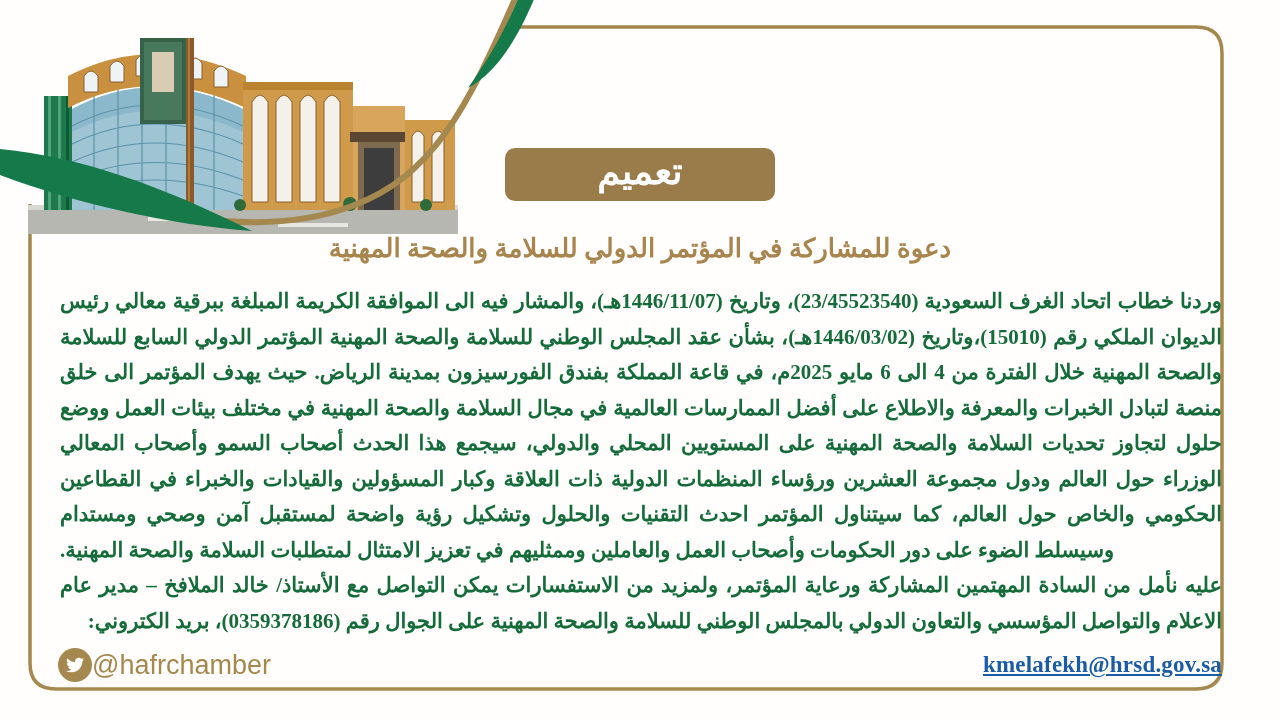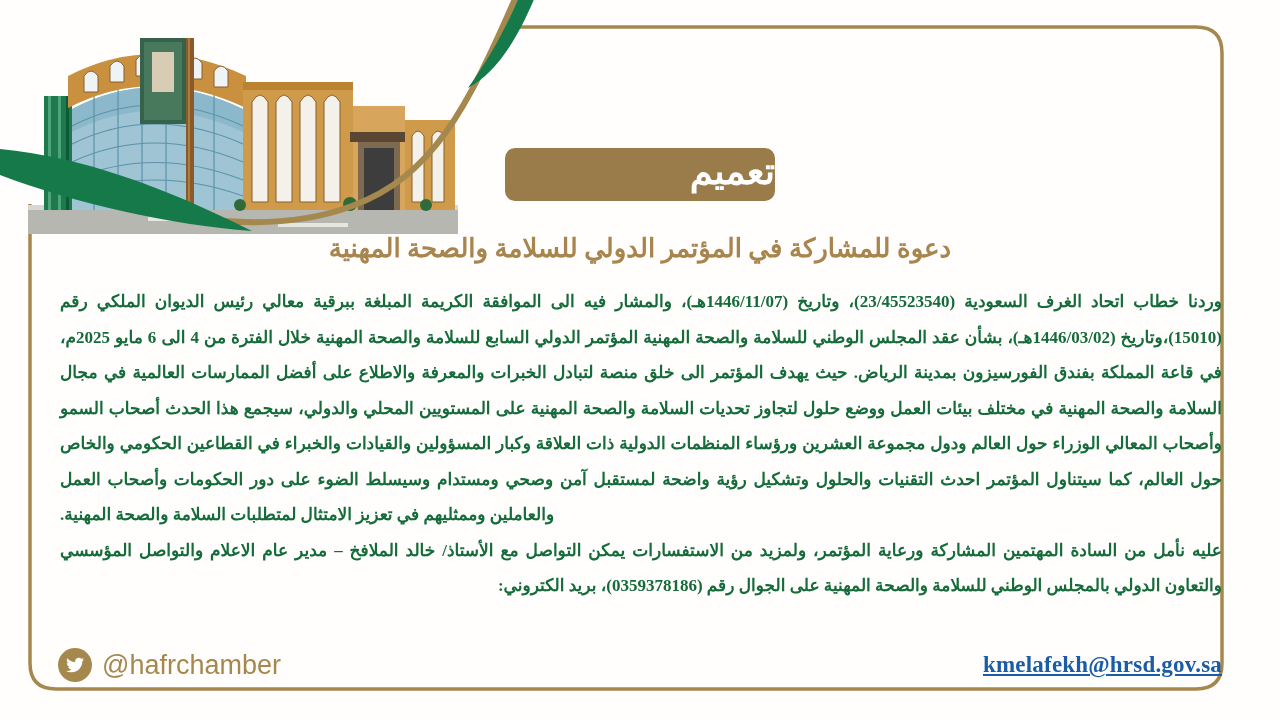--- a/index.html
+++ b/index.html
@@ -17,50 +17,50 @@
 
   .page{position:absolute;inset:0;background:#fffefd;}
 
   svg.layer{position:absolute;pointer-events:none;}
   #border-svg{left:0;top:0;}
   #art-svg{left:0;top:0;}
 
   .banner{
     position:absolute;left:505px;top:148px;width:270px;height:53px;
     background:var(--banner-gold);border-radius:10px;
-    display:flex;align-items:center;justify-content:flex-end;
+    display:flex;align-items:center;justify-content:center;
     color:#fff;font-size:37px;font-weight:bold;line-height:1;
     padding-bottom:6px;
   }
 
   .logo{position:absolute;left:985px;top:28px;width:250px;height:190px;}
   .logo svg{width:100%;height:100%;}
   .logo .ar{font-size:28px;font-weight:bold;fill:var(--logo-green);}
   .logo .en{font-size:12.5px;font-weight:bold;letter-spacing:2.6px;fill:var(--logo-green);
             font-family:"Liberation Sans",sans-serif;}
 
   .doc-title{
     position:absolute;left:0;right:0;top:233px;text-align:center;
     color:var(--title-gold);font-size:26px;font-weight:bold;
   }
 
   .body-text{
     position:absolute;left:60px;right:58px;top:284px;
     direction:rtl;color:var(--body-green);
-    font-size:17px;font-weight:bold;line-height:35.5px;
+    font-size:21px;font-weight:bold;line-height:35.5px;
     text-align:justify;
   }
   .body-text p.p1{text-align:justify;text-align-last:left;}
   .body-text p.p2{text-align:justify;text-align-last:right;}
 
   .footer-row{
     position:absolute;left:58px;right:58px;top:642px;height:46px;
     display:flex;align-items:center;justify-content:space-between;
   }
-  .twitter{display:flex;align-items:center;gap:10px;
+  .twitter{display:flex;align-items:center;
     color:var(--gold);font-size:27px;font-family:"Liberation Sans",sans-serif;}
   .twitter .disc{width:34px;height:34px;border-radius:50%;background:var(--gold);
     display:flex;align-items:center;justify-content:center;}
   .twitter .disc svg{width:22px;height:22px;fill:#fff;}
   .email{
     color:var(--email-blue);font-size:23px;font-weight:bold;
     text-decoration:underline;letter-spacing:0.2px;margin-left:16px;
   }
 </style>
 </head>

